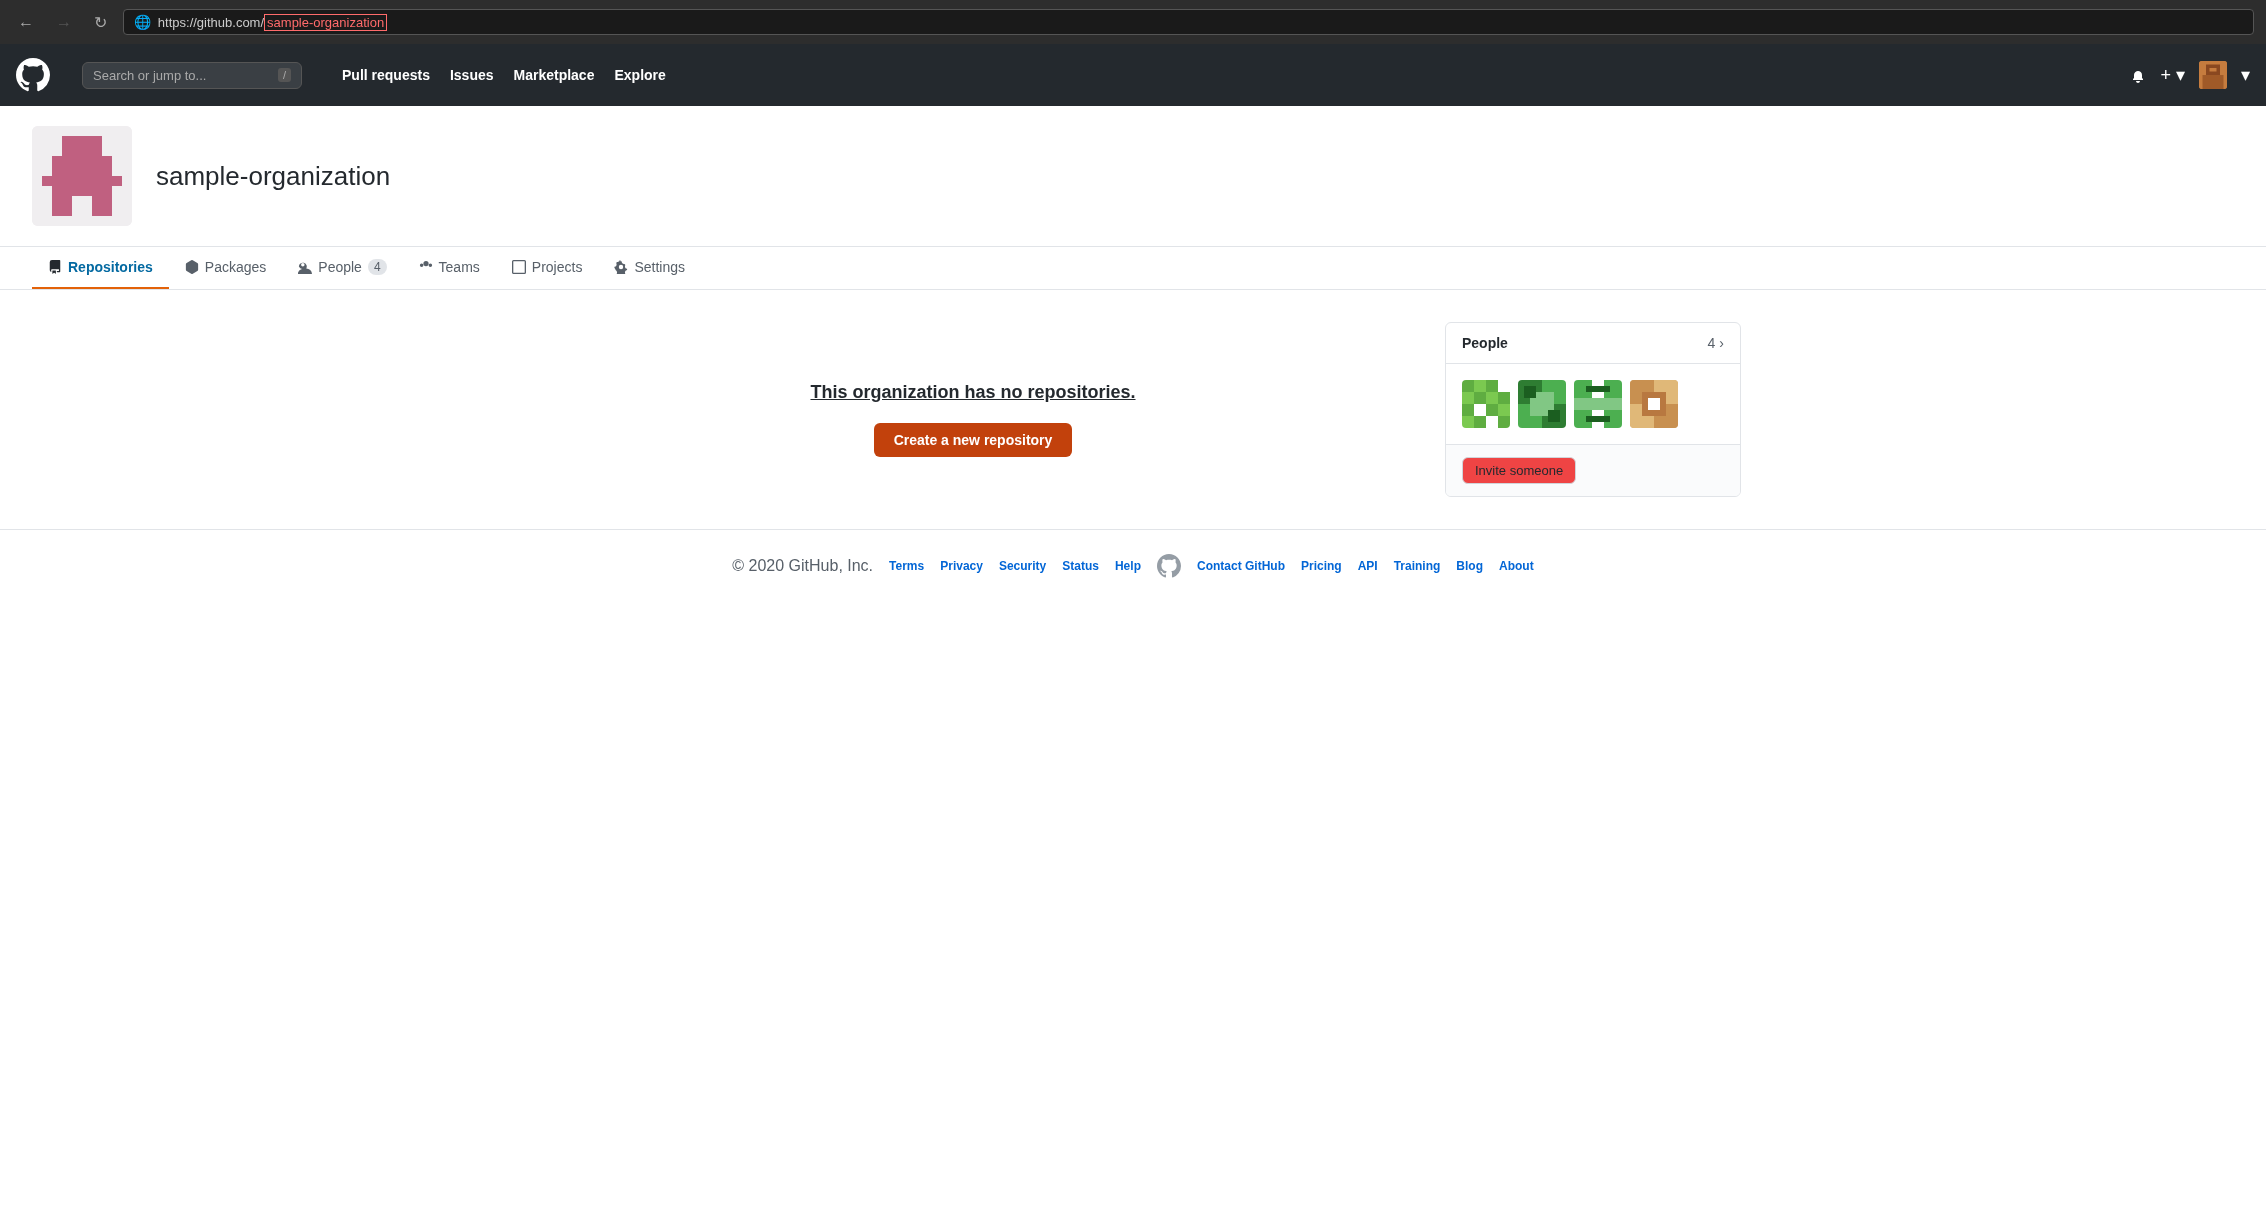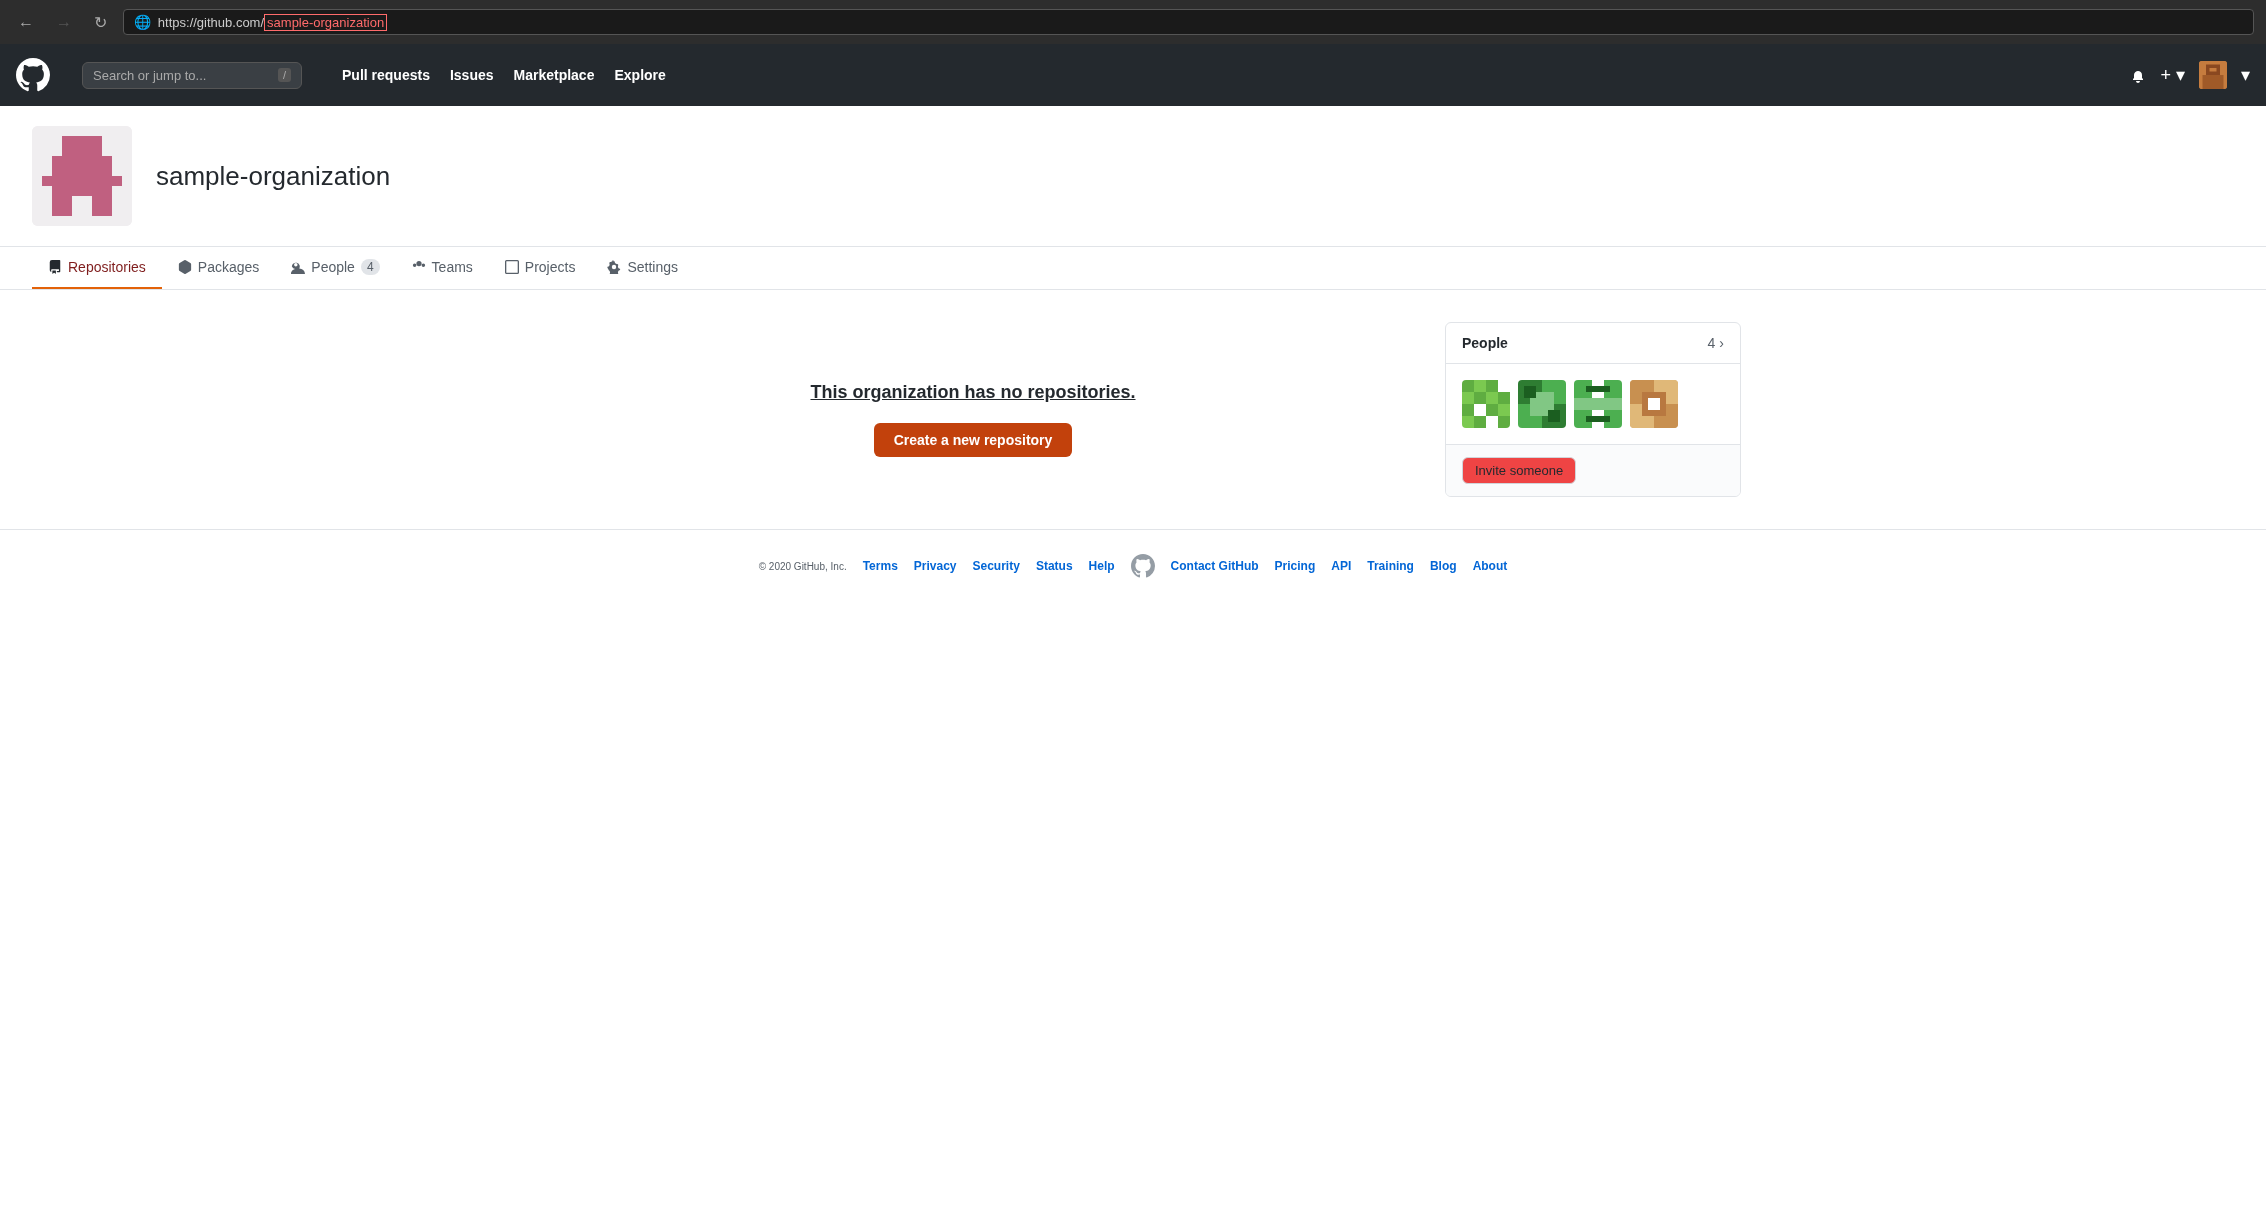--- a/index.html
+++ b/index.html
@@ -150,23 +150,23 @@
       color: #586069;
       text-decoration: none;
       font-size: 14px;
       display: flex;
       align-items: center;
       gap: 6px;
       border-bottom: 2px solid transparent;
       cursor: pointer;
     }
     .org-tab.active {
-      color: #7f1d1d;
+      color: #0369a1;
       border-bottom: 2px solid #e36209;
-      font-weight: 400;
+      font-weight: 700;
     }
     .org-tab .badge {
       background: #e1e4e8;
       color: #586069;
       border-radius: 20px;
       padding: 1px 6px;
       font-size: 12px;
     }
 
     
@@ -282,21 +282,21 @@
       fill: #959da5;
       width: 24px;
       height: 24px;
     }
     .footer-link {
       color: #0366d6;
       text-decoration: none;
       font-size: 12px;
       font-weight: bold;
     }
-    .footer-copyright { color: #586069; font-size: 10px; }
+    .footer-copyright { color: #586069; font-size: 16px; }
   </style>
 </head>
 <body>
 
 <div class="browser-chrome">
   <button class="browser-nav-btn">←</button>
   <button class="browser-nav-btn" disabled="">→</button>
   <button class="browser-nav-btn">↻</button>
   <div class="address-bar">
     <span class="globe-icon">🌐</span>

